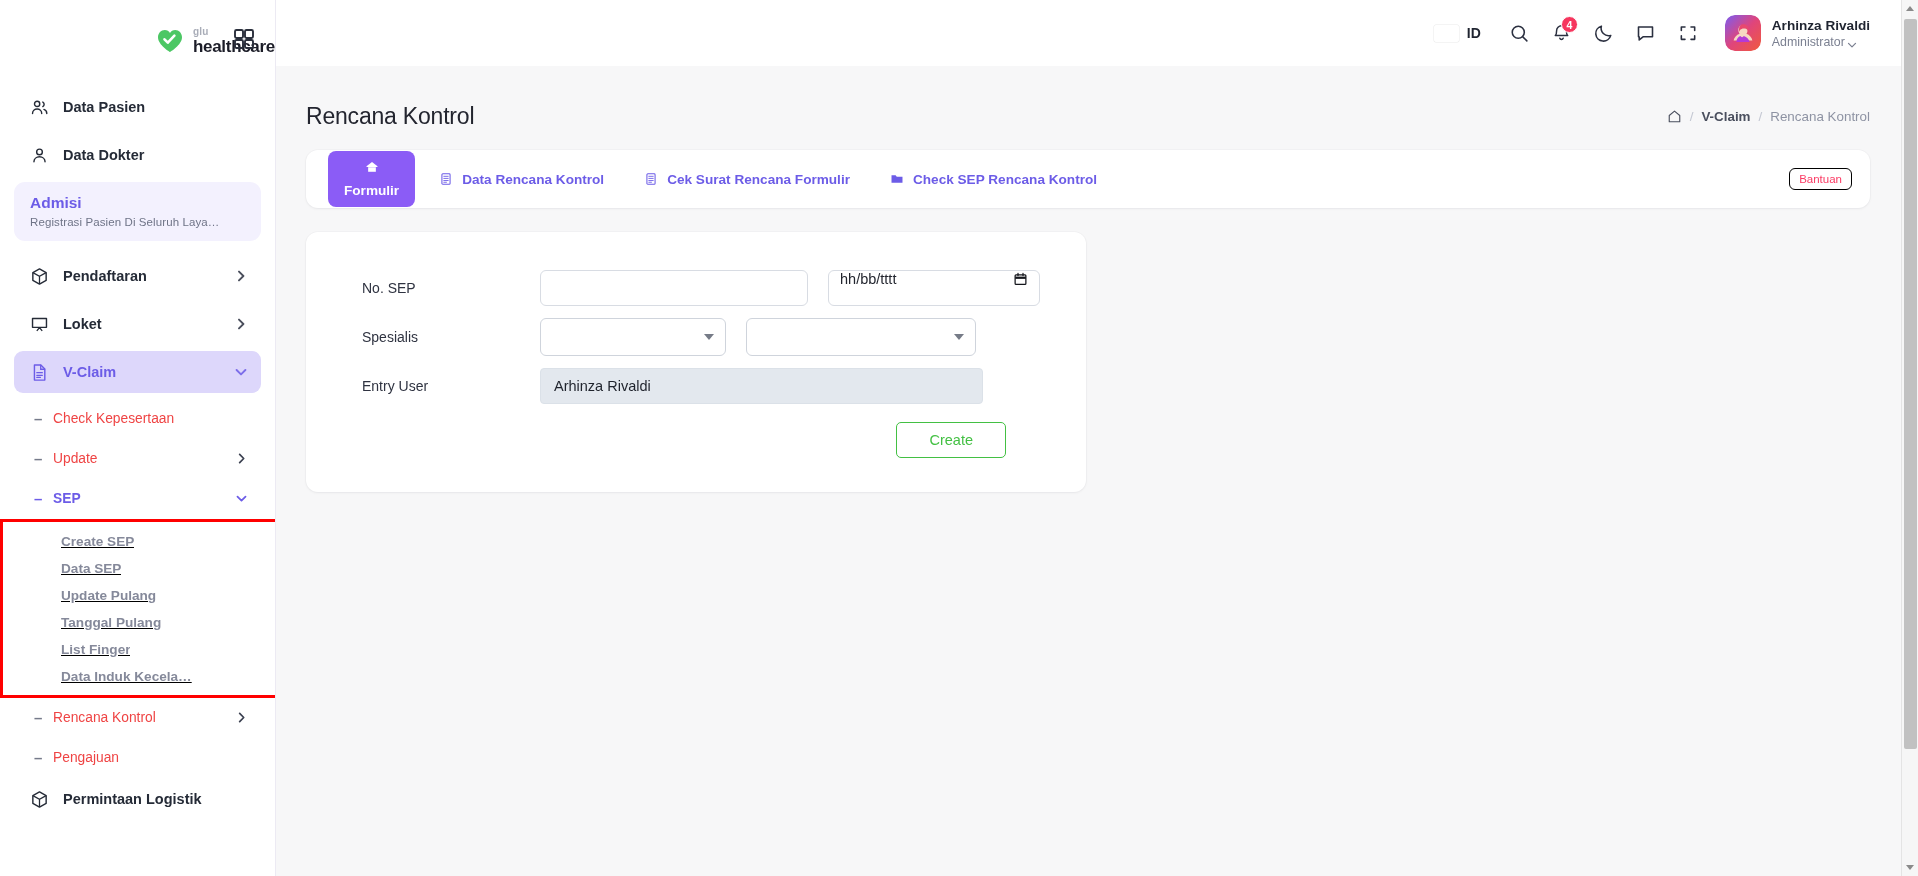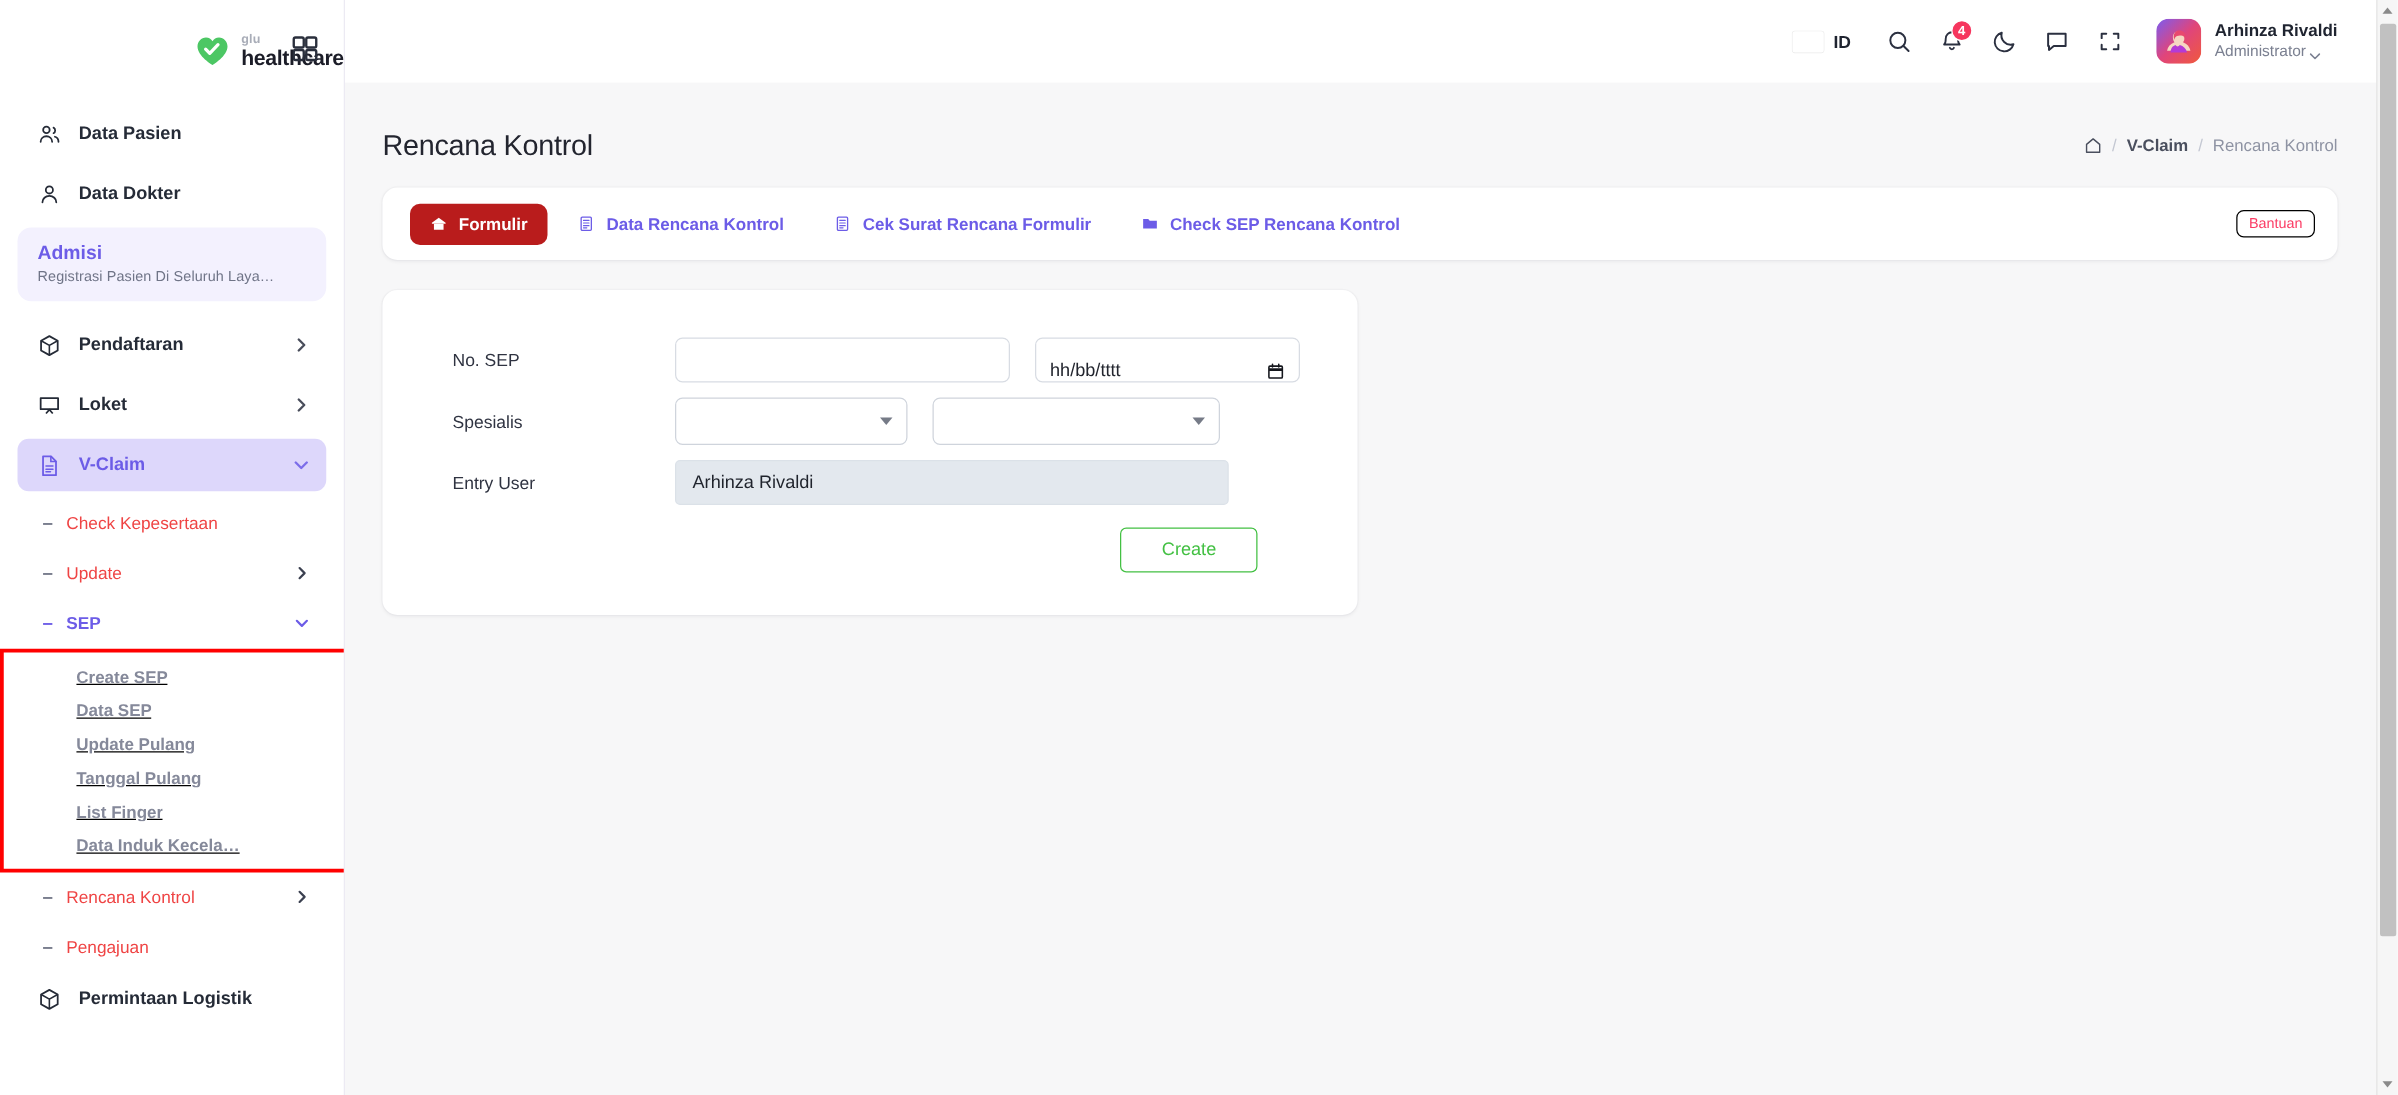--- a/index.html
+++ b/index.html
@@ -162,21 +162,21 @@
     margin: 12px 48px 0 30px; height: 58px;
     display: flex; align-items: center; padding: 0 18px 0 22px;
     justify-content: space-between;
   }
   #tabs { display: flex; align-items: center; gap: 8px; }
   .tab {
     display: flex; align-items: center; gap: 9px;
     padding: 9px 16px; border-radius: 8px; cursor: pointer;
     font-size: 13.6px; font-weight: 600; color: #6c5ce7; white-space: nowrap;
   }
-  .tab.active { background: #b91c1c; color: #fff; }
+  .tab.active { background: #8b5cf6; color: #fff; flex-direction: column; }
   .tab .ti { width: 14px; height: 14px; flex: none; display: block; }
   #bantuan {
     border: 1px solid #000000; color: #fb3b64; background: #fff;
     border-radius: 6px; font-size: 11.5px; padding: 4px 9px;
     cursor: pointer; font-weight: 500;
   }
 
   #formcard {
     margin: 24px 0 0 30px; width: 780px; padding: 38px 40px 34px 56px;
   }
@@ -185,21 +185,21 @@
   .fctl { display: flex; gap: 20px; flex: 1; }
   .inp {
     height: 36px; border: 1px solid #d8dce3; border-radius: 6px;
     background: #fff; font-size: 14px; color: #23262f;
     padding: 0 12px; font-family: inherit; outline: none;
   }
   .inp::placeholder { color: #9aa0ad; }
   #no-sep { width: 268px; }
   #date-wrap {
     width: 212px; height: 36px; border: 1px solid #d8dce3; border-radius: 6px;
-    display: flex; align-items: flex-end; padding: 0 11px; background: #fff;
+    display: flex; align-items: flex-start; padding: 0 11px; background: #fff;
     cursor: text; justify-content: space-between;
   }
   #date-ph { font-size: 14.5px; color: #22252e; }
   .sel {
     height: 38px; border: 1px solid #cfd4dc; border-radius: 6px; background: #fff;
     display: flex; align-items: center; justify-content: flex-end;
     padding-right: 11px; cursor: pointer;
   }
   #sel1 { width: 186px; }
   #sel2 { width: 230px; }

